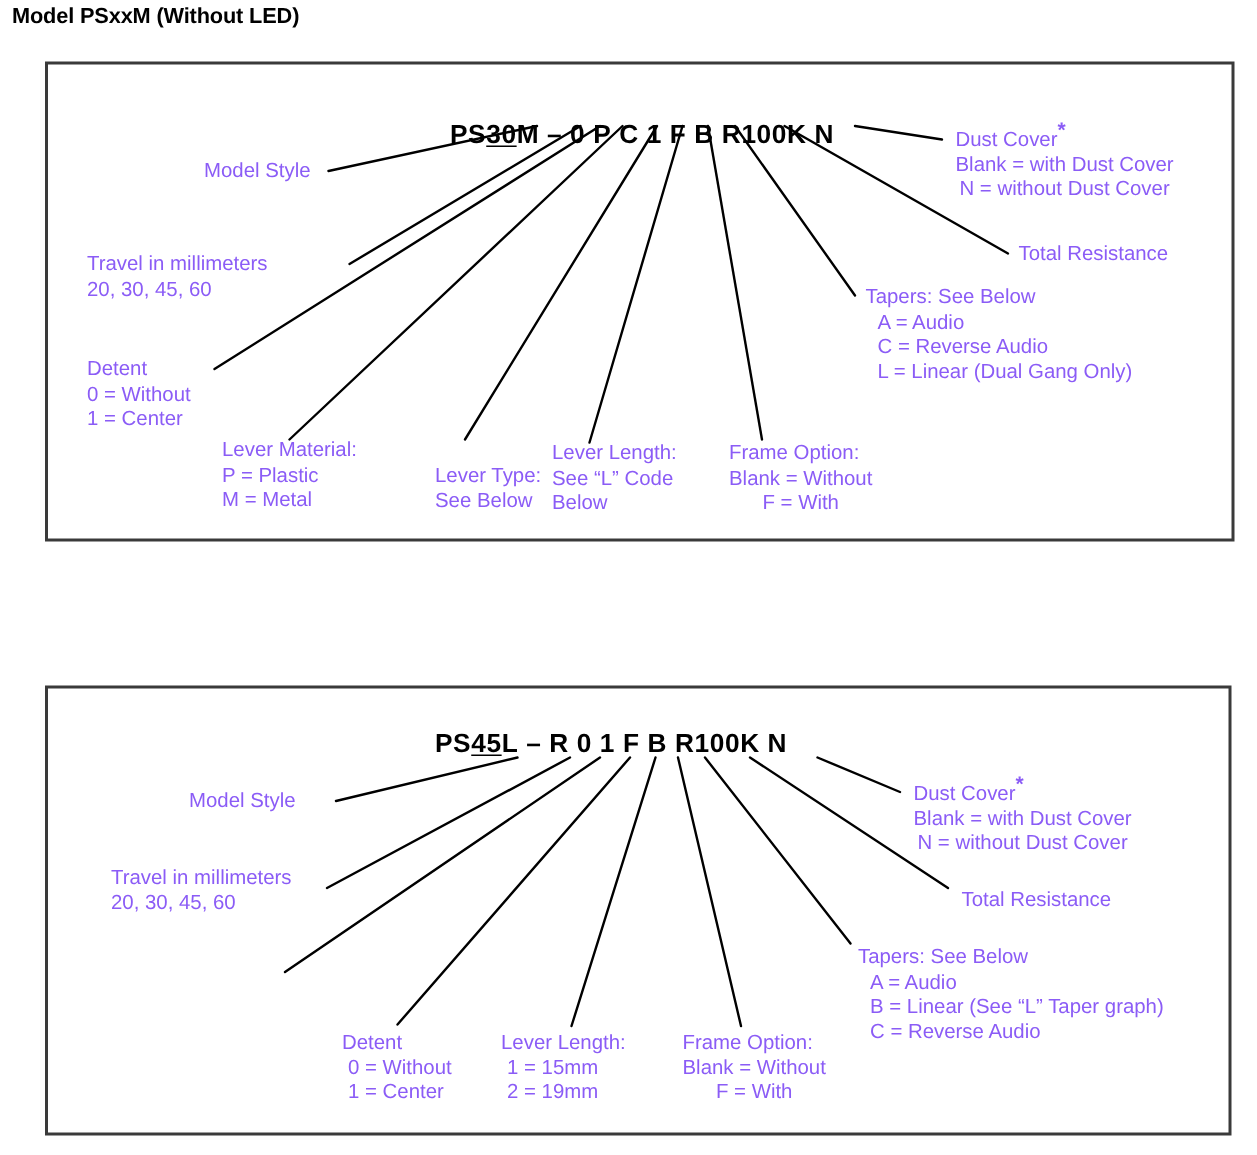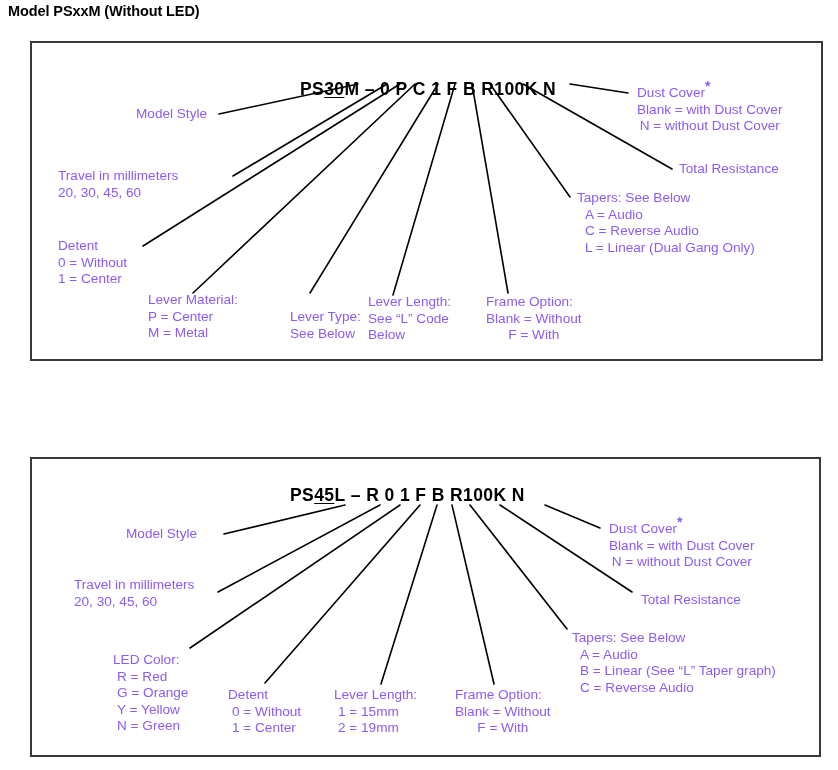--- a/index.html
+++ b/index.html
@@ -122,21 +122,21 @@
   </div>
 
   <div class="callout" style="left:58px; top:238px;">
     <span class="ind">Detent</span>
     <span class="ind">0 = Without</span>
     <span class="ind">1 = Center</span>
   </div>
 
   <div class="callout" style="left:148px; top:292px;">
     <span class="ind">Lever Material:</span>
-    <span class="ind">P = Center</span>
+    <span class="ind">P = Plastic</span>
     <span class="ind">M = Metal</span>
   </div>
 
   <div class="callout" style="left:265px; top:309px;margin-left:25px;">
     <span class="ind">Lever Type:</span>
     <span class="ind">See Below</span>
   </div>
 
   <div class="callout" style="left:368px; top:294px;">
     <span class="ind">Lever Length:</span>
@@ -190,27 +190,20 @@
 
   <div class="callout" style="left:126px; top:526px;">
     <span class="ind">Model Style</span>
   </div>
 
   <div class="callout" style="left:74px; top:577px;">
     <span class="ind">Travel in millimeters</span>
     <span class="ind">20, 30, 45, 60</span>
   </div>
 
-  <div class="callout" style="left:113px; top:652px;">
-    <span class="ind">LED Color:</span>
-    <span class="ind" style="padding-left:4px;">R = Red</span>
-    <span class="ind" style="padding-left:4px;">G = Orange</span>
-    <span class="ind" style="padding-left:4px;">Y = Yellow</span>
-    <span class="ind" style="padding-left:4px;">N = Green</span>
-  </div>
 
   <div class="callout" style="left:228px; top:687px;">
     <span class="ind">Detent</span>
     <span class="ind" style="padding-left:4px;">0 = Without</span>
     <span class="ind" style="padding-left:4px;">1 = Center</span>
   </div>
 
   <div class="callout" style="left:334px; top:687px;">
     <span class="ind">Lever Length:</span>
     <span class="ind" style="padding-left:4px;">1 = 15mm</span>

